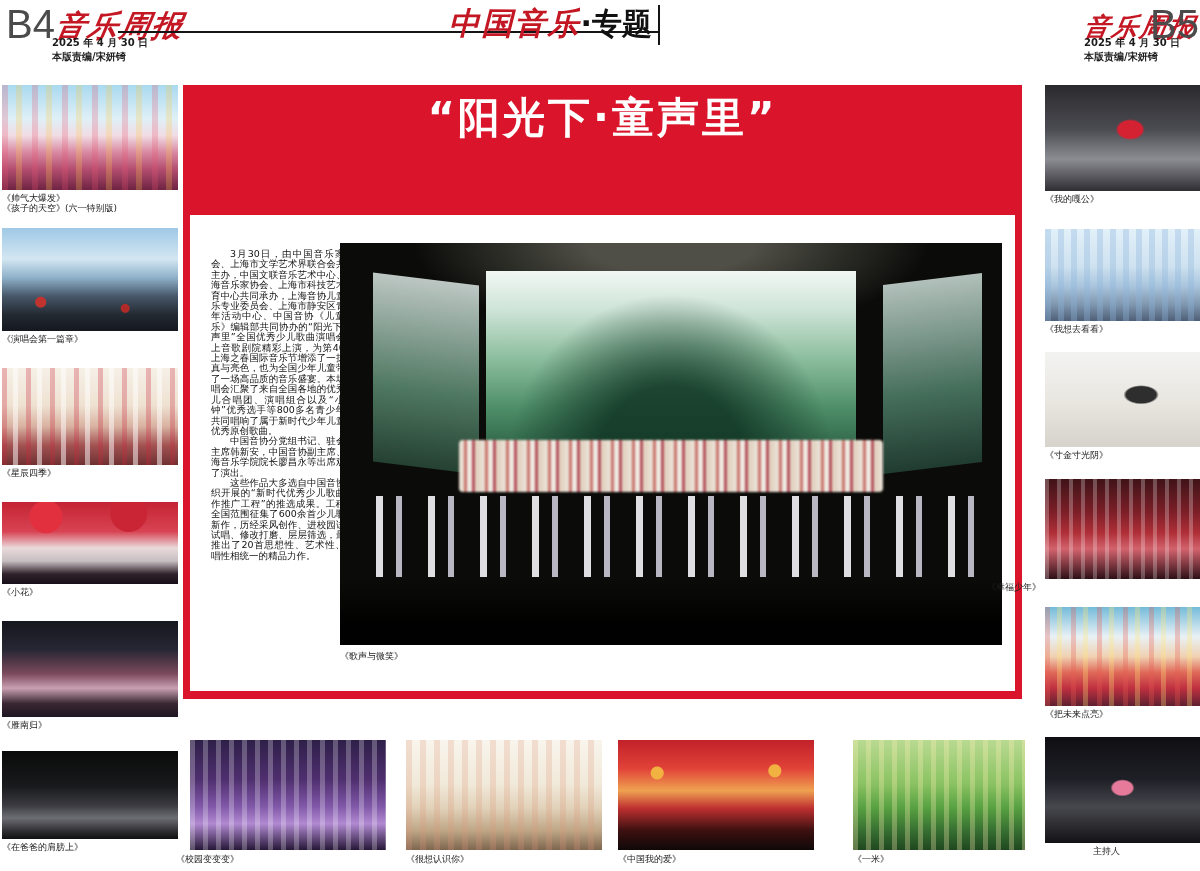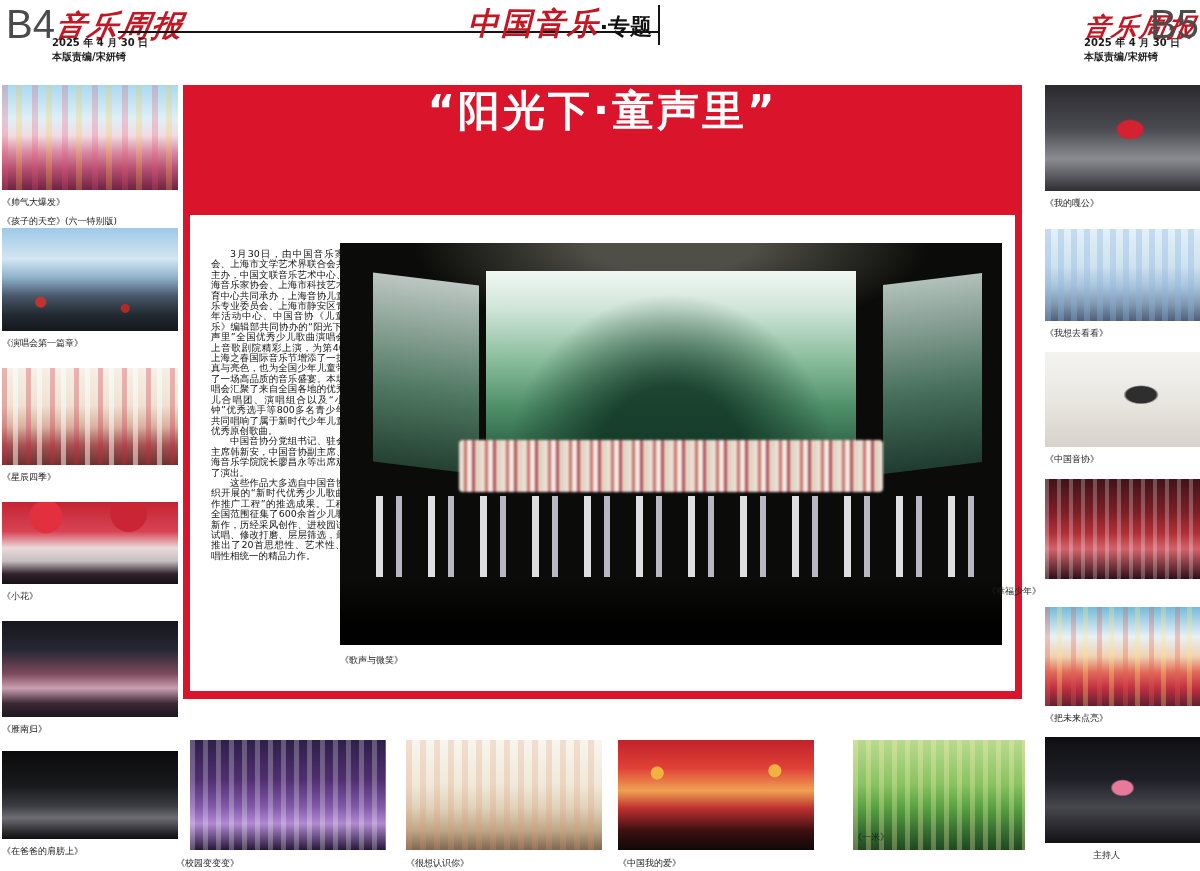--- a/index.html
+++ b/index.html
@@ -9,36 +9,36 @@
   
   .pageno{position:absolute;font-family:"Liberation Sans",sans-serif;font-size:40px;
           color:#4b4b4b;line-height:40px;}
   .logo{position:absolute;font-family:"DejaVu Serif",serif;font-style:italic;font-weight:bold;
         color:#c41724;transform:skew(-10deg);letter-spacing:2px;}
   .meta{position:absolute;font-size:10px;font-weight:bold;color:#1d1d1d;line-height:14px;}
   .rule{position:absolute;background:#141414;}
   .center-brand{position:absolute;text-align:right;white-space:nowrap;}
   .center-brand .brand{font-family:"DejaVu Serif",serif;font-style:italic;font-weight:bold;
         color:#c41724;font-size:31px;letter-spacing:2px;}
-  .center-brand .section{font-size:22px;font-weight:bold;color:#111;font-family:"DejaVu Sans",sans-serif;}
+  .center-brand .section{font-size:30px;font-weight:bold;color:#111;font-family:"DejaVu Sans",sans-serif;}
 
   
   .banner{position:absolute;left:183px;top:85px;width:839px;height:130px;background:#d9142b;
           text-align:center;color:#fff;}
-  .banner .l1{font-size:42px;font-weight:900;letter-spacing:3px;line-height:52px;}
+  .banner .l1{font-size:42px;font-weight:900;letter-spacing:3px;margin-top:7px;line-height:52px;}
   .banner .l2{font-size:49px;font-weight:900;letter-spacing:1px;line-height:60px;}
   .framebar{position:absolute;background:#d9142b;}
 
   
   .article{position:absolute;left:196px;top:249px;width:144px;height:414px;overflow:hidden;margin-left:15px;}
   .article p{margin:0;text-indent:2em;text-align:justify;font-size:9.5px;line-height:10.4px;
              color:#111;}
 
   
-  .cap{position:absolute;font-size:9px;color:#222;line-height:19px;white-space:pre-line;}
+  .cap{position:absolute;font-size:9px;color:#222;line-height:10px;white-space:pre-line;}
 
   
   .ph{position:absolute;overflow:hidden;background:#222;}
   .p-l1{background:
         repeating-linear-gradient(90deg,rgba(230,80,110,.25) 0 6px,transparent 6px 14px,rgba(250,200,70,.25) 14px 20px,transparent 20px 30px),
         linear-gradient(180deg,#a9d9ef 0%,#dff0f7 32%,#f1dce4 48%,#d98aa2 64%,#b44e70 80%,#6f2342 100%);}
   .p-l2{background:
         radial-gradient(circle at 22% 72%,#c0332e 0 5px,transparent 6px),
         radial-gradient(circle at 70% 78%,#b02a28 0 4px,transparent 5px),
         linear-gradient(180deg,#9fc9e6 0%,#d3e6f2 30%,#8fb2ca 48%,#48586a 66%,#232a32 84%,#14181e 100%);}
@@ -180,36 +180,36 @@
   <div class="ph p-l6" style="left:2px;top:751px;width:176px;height:88px"></div>
   <div class="cap" style="left:2px;top:842px;width:176px">《在爸爸的肩膀上》</div>
 
   <div class="ph p-r1" style="left:1045px;top:85px;width:155px;height:106px"></div>
   <div class="cap" style="left:1045px;top:194px;width:155px">《我的嘎公》</div>
 
   <div class="ph p-r2" style="left:1045px;top:229px;width:155px;height:92px"></div>
   <div class="cap" style="left:1045px;top:324px;width:155px">《我想去看看》</div>
 
   <div class="ph p-r3" style="left:1045px;top:352px;width:155px;height:95px"></div>
-  <div class="cap" style="left:1045px;top:450px;width:155px">《中国音协》</div>
+  <div class="cap" style="left:1045px;top:450px;width:155px">《寸金寸光阴》</div>
 
   <div class="ph p-r4" style="left:1045px;top:479px;width:155px;height:100px"></div>
   <div class="cap" style="left:987px;top:582px;width:155px">《幸福少年》</div>
 
   <div class="ph p-r5" style="left:1045px;top:607px;width:155px;height:99px"></div>
   <div class="cap" style="left:1045px;top:709px;width:155px">《把未来点亮》</div>
 
   <div class="ph p-r6" style="left:1045px;top:737px;width:155px;height:106px"></div>
   <div class="cap" style="left:1093px;top:846px;width:155px">主持人</div>
 
   <div class="ph p-b1" style="left:190px;top:740px;width:196px;height:110px"></div>
   <div class="cap" style="left:176px;top:854px;width:196px">《校园变变变》</div>
 
   <div class="ph p-b2" style="left:406px;top:740px;width:196px;height:110px"></div>
   <div class="cap" style="left:406px;top:854px;width:196px">《很想认识你》</div>
 
   <div class="ph p-b3" style="left:618px;top:740px;width:196px;height:110px"></div>
   <div class="cap" style="left:618px;top:854px;width:196px">《中国我的爱》</div>
 
   <div class="ph p-b4" style="left:853px;top:740px;width:172px;height:110px"></div>
-  <div class="cap" style="left:853px;top:828px;width:172px">《一米》</div>
+  <div class="cap" style="left:853px;top:854px;width:172px">《一米》</div>
 
 </div>
 
 </body></html>

